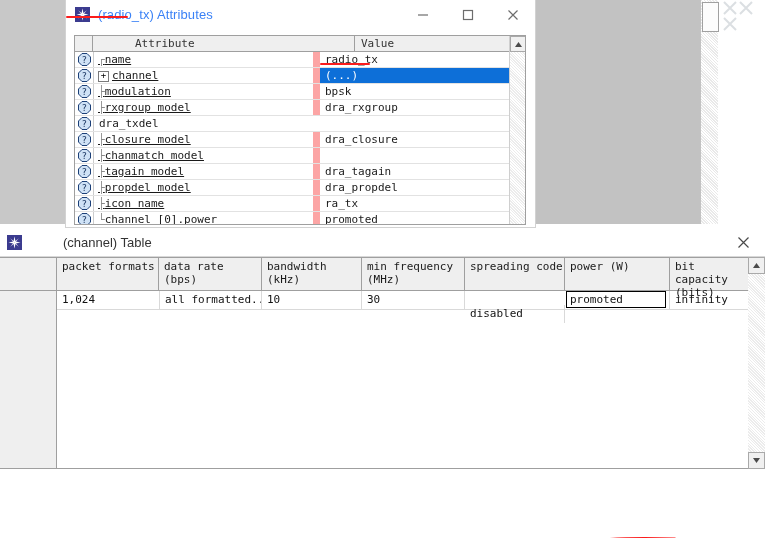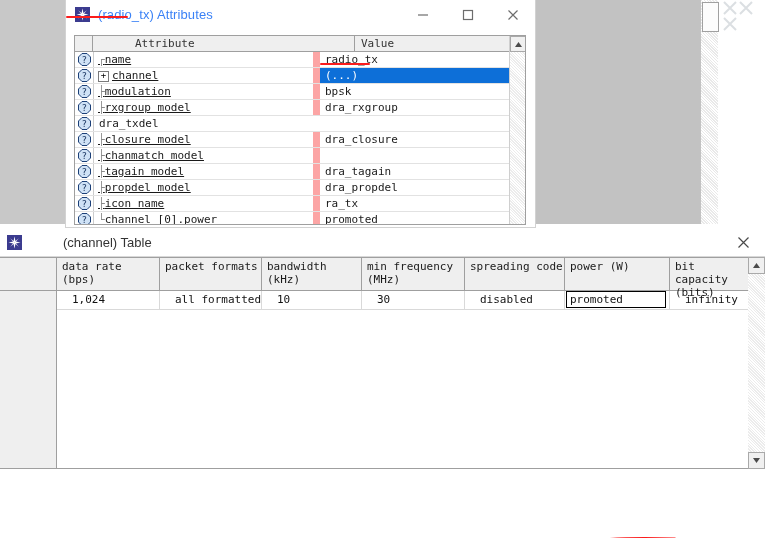--- a/index.html
+++ b/index.html
@@ -69,21 +69,21 @@
   #tbl-close{width:44px;height:28px;display:flex;align-items:center;justify-content:center;color:#4a4a4a;}
 
   #grid-wrap{position:absolute;left:0;top:28px;width:765px;height:228px;box-sizing:border-box;}
   #grid{position:absolute;left:0;top:1px;width:748px;height:212px;background:#fff;
      border-top:1px solid #9f9f9f;border-bottom:1px solid #9f9f9f;box-sizing:border-box;overflow:hidden;}
   #thead{display:flex;height:33px;border-bottom:1px solid #9f9f9f;box-sizing:border-box;background:#efefef;}
   .th{box-sizing:border-box;height:32px;padding:2px 0 0 5px;font-size:11px;line-height:13px;color:#1a1a1a;
      border-right:1px solid #9f9f9f;background:#efefef;position:relative;flex:0 0 auto;white-space:pre-line;}
   #th-rowlab{width:57px;padding:0;}
   #trow{display:flex;height:19px;box-sizing:border-box;border-bottom:1px solid #d9d9d9;background:#fff;}
-  .td{box-sizing:border-box;height:18px;line-height:18px;padding-left:15px;font-size:11px;color:#111;
+  .td{box-sizing:border-box;height:18px;line-height:18px;padding-left:5px;font-size:11px;color:#111;
      border-right:1px solid #d9d9d9;flex:0 0 auto;white-space:nowrap;overflow:hidden;}
   #td-rowlab{width:57px;text-align:right;padding-right:5px;padding-left:0;background:#fff;border-right:1px solid #9f9f9f;}
   #rowlabel-strip{position:absolute;left:0;top:33px;width:57px;height:178px;background:#efefef;border-right:1px solid #9f9f9f;box-sizing:border-box;}
   .cellbox{border:1px solid #000000;background:#fff;height:17px;line-height:15px;
      box-sizing:border-box;padding-left:3px;margin-top:0px;width:100px;position:relative;}
   #power-curve{position:absolute;left:568px;top:281px;width:108px;height:12px;}
 
   #grid-vscroll{position:absolute;left:748px;top:1px;width:17px;height:212px;
      background:repeating-linear-gradient(45deg,#ececec 0 1px,#ffffff 1px 2px);box-sizing:border-box;}
 </style>
@@ -300,38 +300,38 @@
           <path d="M1.5 1.5 L11.5 11.5 M11.5 1.5 L1.5 11.5" stroke="#4a4a4a" stroke-width="1.2"></path>
         </svg>
     </div>
   </div>
 
   <div id="grid-wrap">
     <div id="grid">
       <div id="rowlabel-strip"></div>
       <div id="thead">
           <div class="th" id="th-rowlab" style="width: 57px;"></div>
+          <div class="th" style="width: 102px;">packet formats</div>
           <div class="th" style="width: 103px;">data rate (bps)</div>
-          <div class="th" style="width: 102px;">packet formats</div>
           <div class="th" style="width: 100px;">bandwidth (kHz)</div>
           <div class="th" style="width: 103px;">min frequency
 (MHz)</div>
           <div class="th" style="width: 100px;">spreading code</div>
           <div class="th" style="width: 105px;">power (W)</div>
           <div class="th" style="width: 78px; border-right: none;">bit capacity
 (bits)</div>
         </div>
       <div id="tbody">
           <div id="trow">
             <div class="td" id="td-rowlab" style="width: 57px;">0</div>
             <div class="td" style="width: 103px;">1,024</div>
             <div class="td" style="width: 102px;">all formatted...</div>
             <div class="td" style="width: 100px;">10</div>
             <div class="td" style="width: 103px;">30</div>
-            <div class="td" style="width: 100px;">disabled</div>
+            <div class="td" style="width: 100px; margin-top: 14px;">disabled</div>
             <div class="td" style="width: 105px; padding: 0px 0px 0px 1px;">
               <div class="cellbox" style="width: 100px;">promoted</div>
             </div>
             <div class="td" style="width: 78px; border-right: none;">infinity</div>
           </div>
         </div>
     </div>
 
     <div id="grid-vscroll">
       <div class="sb-btn" style="width:17px;height:17px">

